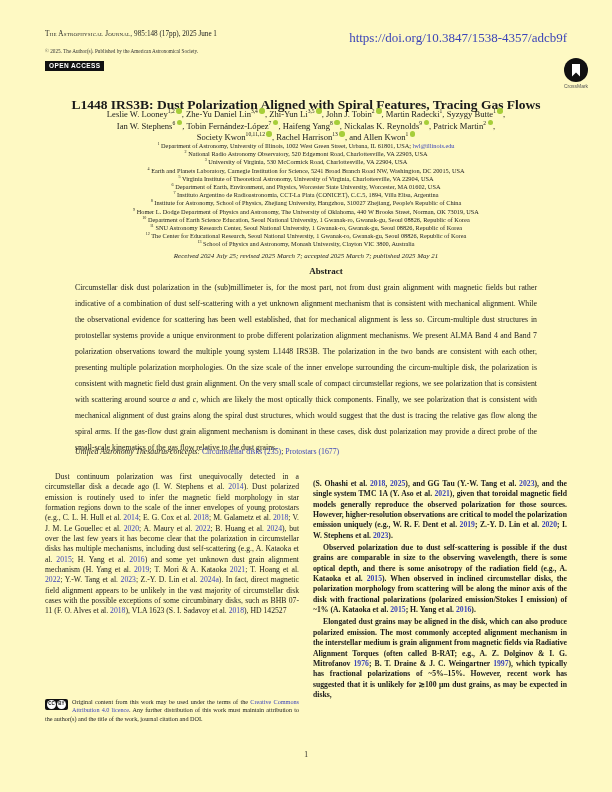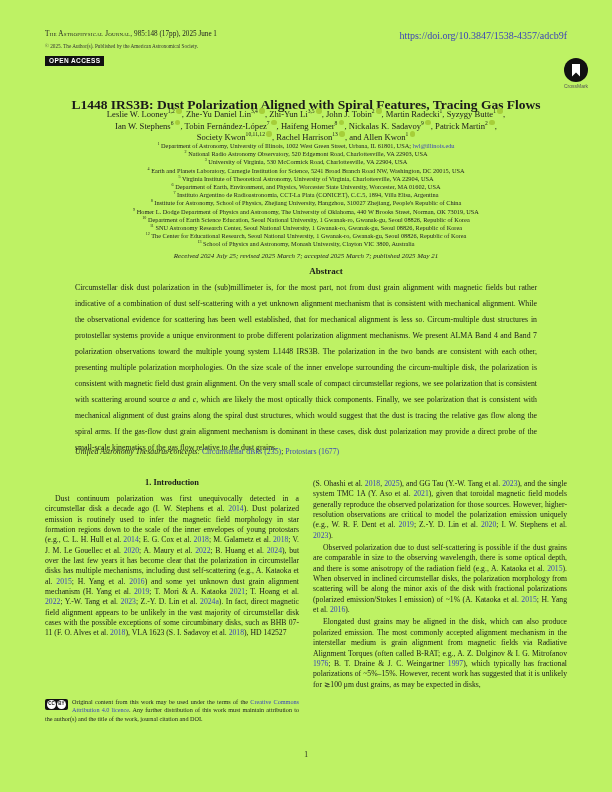--- a/index.html
+++ b/index.html
@@ -1,25 +1,25 @@
 <!DOCTYPE html>
 <html><head>
 <meta charset="utf-8">
 <style>
   html,body{margin:0;padding:0;background:#e8e8e8;}
   .page{
-    position:relative;width:612px;height:792px;margin:0 auto;background:#bef264;
+    position:relative;width:612px;height:792px;margin:0 auto;background:#fef9c3;
     font-family:"Liberation Serif", serif;color:#1a1a1a;overflow:hidden;
   }
   
   .hdr{position:absolute;top:30px;left:45px;right:45px;}
   .hdr-row{display:flex;justify-content:space-between;align-items:flex-start;}
   .journal-line{font-size:7.2px;color:#222;}
   .journal-line .sc{font-variant:small-caps;letter-spacing:.2px;}
-  .doi{font-size:10px;color:#3c45b8;text-decoration:none;}
+  .doi{font-size:13px;color:#3c45b8;text-decoration:none;}
   .copyright{font-size:5.2px;color:#333;margin-top:2px;}
   .oa-badge{
     display:inline-block;margin-top:3px;background:#111;color:#fff;
     font-family:"Liberation Sans", sans-serif;font-weight:bold;font-size:6.5px;
     padding:1.5px 4px;letter-spacing:.4px;
   }
   .crossmark{position:absolute;top:58px;right:14px;width:44px;text-align:center;}
   .cm-circle{width:24px;height:24px;border-radius:50%;background:#111;margin:0 auto;
     display:flex;align-items:center;justify-content:center;}
   .cm-flag{width:8px;height:13px;background:#fff;
@@ -44,21 +44,21 @@
     font-weight:bold;font-size:9px;padding-left:40px;}
   .abs-body{position:absolute;top:280px;left:75px;width:462px;
     font-size:7.8px;line-height:16px;text-align:justify;}
   .thesaurus{position:absolute;top:447px;left:75px;width:462px;font-size:7.8px;}
   
   .columns{position:absolute;top:472px;left:45px;width:522px;display:flex;gap:14px;}
   .col{width:254px;}
   .sec-head{text-align:center;font-weight:bold;font-size:8.4px;margin:6px 0 7px 0;}
   .para{font-size:7.7px;line-height:10.35px;text-align:justify;margin:0 0 2px 0;}
   .para.indent{text-indent:10px;}
-  .col.right{padding-top:7px;}
+  .col.right{padding-top:7px;font-weight:bold;}
   
   .footnote{position:absolute;top:698px;left:45px;width:254px;
     font-size:6.2px;line-height:8.3px;text-align:justify;color:#222;}
   .cc-badge{float:left;margin:1px 4px 0 0;display:flex;gap:1px;
     background:#111;padding:1px 2px;border-radius:2px;align-items:center;}
   .cc-circle{width:9px;height:9px;border-radius:50%;background:#fff;color:#111;
     font-family:"Liberation Sans", sans-serif;font-size:4.5px;font-weight:bold;
     display:flex;align-items:center;justify-content:center;}
   .pagenum{position:absolute;top:750px;left:0;right:0;text-align:center;font-size:7.5px;}
 </style>
@@ -82,21 +82,21 @@
     <div class="cm-circle">
       <div class="cm-flag"></div>
     </div>
     <div class="cm-label">CrossMark</div>
   </div>
 
   <h1 class="title">L1448 IRS3B: Dust Polarization Aligned with Spiral Features, Tracing Gas Flows</h1>
 
   <div class="authors">
     <div><span>Leslie W. Looney</span><sup>1,2</sup><span class="orcid"></span><span>, Zhe-Yu Daniel Lin</span><sup>3,4</sup><span class="orcid"></span><span>, Zhi-Yun Li</span><sup>3,5</sup><span class="orcid"></span><span>, John J. Tobin</span><sup>2</sup><span class="orcid"></span><span>, Martin Radecki</span><sup>1</sup><span>, Syzygy Butte</span><sup>1</sup><span class="orcid"></span><span>,</span></div>
-    <div><span>Ian W. Stephens</span><sup>6</sup><span class="orcid"></span><span>, Tobin Fernández-López</span><sup>7</sup><span class="orcid"></span><span>, Haifeng Homer</span><sup>8</sup><span class="orcid"></span><span>, Nickalas K. Sadavoy</span><sup>9</sup><span class="orcid"></span><span>, Patrick Martin</span><sup>2</sup><span class="orcid"></span><span>,</span></div>
+    <div><span>Ian W. Stephens</span><sup>6</sup><span class="orcid"></span><span>, Tobin Fernández-López</span><sup>7</sup><span class="orcid"></span><span>, Haifeng Yang</span><sup>8</sup><span class="orcid"></span><span>, Nickalas K. Reynolds</span><sup>9</sup><span class="orcid"></span><span>, Patrick Martin</span><sup>2</sup><span class="orcid"></span><span>,</span></div>
     <div><span>Society Kwon</span><sup>10,11,12</sup><span class="orcid"></span><span>, Rachel Harrison</span><sup>13</sup><span class="orcid"></span><span>, and Allen Kwon</span><sup>1</sup><span class="orcid"></span></div>
   </div>
 
   <div class="affils">
     <div><sup>1</sup><span> Department of Astronomy, University of Illinois, 1002 West Green Street, Urbana, IL 61801, USA; </span><span class="lnk">lwl@illinois.edu</span></div>
     <div><sup>2</sup><span> National Radio Astronomy Observatory, 520 Edgemont Road, Charlottesville, VA 22903, USA</span></div>
     <div><sup>3</sup><span> University of Virginia, 530 McCormick Road, Charlottesville, VA 22904, USA</span></div>
     <div><sup>4</sup><span> Earth and Planets Laboratory, Carnegie Institution for Science, 5241 Broad Branch Road NW, Washington, DC 20015, USA</span></div>
     <div><sup>5</sup><span> Virginia Institute of Theoretical Astronomy, University of Virginia, Charlottesville, VA 22904, USA</span></div>
     <div><sup>6</sup><span> Department of Earth, Environment, and Physics, Worcester State University, Worcester, MA 01602, USA</span></div>
@@ -110,21 +110,20 @@
   </div>
 
   <div class="received">Received 2024 July 25; revised 2025 March 7; accepted 2025 March 7; published 2025 May 21</div>
 
   <div class="abs-head">Abstract</div>
   <div class="abs-body"><span>Circumstellar disk dust polarization in the (sub)millimeter is, for the most part, not from dust grain alignment with magnetic fields but rather indicative of a combination of dust self-scattering with a yet unknown alignment mechanism that is consistent with mechanical alignment. While the observational evidence for scattering has been well established, that for mechanical alignment is less so. Circum-multiple dust structures in protostellar systems provide a unique environment to probe different polarization alignment mechanisms. We present ALMA Band 4 and Band 7 polarization observations toward the multiple young system L1448 IRS3B. The polarization in the two bands are consistent with each other, presenting multiple polarization morphologies. On the size scale of the inner envelope surrounding the circum-multiple disk, the polarization is consistent with magnetic field dust grain alignment. On the very small scale of compact circumstellar regions, we see polarization that is consistent with scattering around source </span><span class="it">a</span><span> and </span><span class="it">c</span><span>, which are likely the most optically thick components. Finally, we see polarization that is consistent with mechanical alignment of dust grains along the spiral dust structures, which would suggest that the dust is tracing the relative gas flow along the spiral arms. If the gas-flow dust grain alignment mechanism is dominant in these cases, disk dust polarization may provide a direct probe of the small-scale kinematics of the gas flow relative to the dust grains.</span></div>
   <div class="thesaurus"><span class="it">Unified Astronomy Thesaurus concepts: </span><span class="lnk">Circumstellar disks (235)</span><span>; </span><span class="lnk">Protostars (1677)</span></div>
 
   <div class="columns">
     <div class="col left">
-      <div class="sec-head">1. Introduction</div>
       <div class="para indent"><span>Dust continuum polarization was first unequivocally detected in a circumstellar disk a decade ago (I. W. Stephens et al. </span><span class="lnk">2014</span><span>). Dust polarized emission is routinely used to infer the magnetic field morphology in star formation regions down to the scale of the inner envelopes of young protostars (e.g., C. L. H. Hull et al. </span><span class="lnk">2014</span><span>; E. G. Cox et al. </span><span class="lnk">2018</span><span>; M. Galametz et al. </span><span class="lnk">2018</span><span>; V. J. M. Le Gouellec et al. </span><span class="lnk">2020</span><span>; A. Maury et al. </span><span class="lnk">2022</span><span>; B. Huang et al. </span><span class="lnk">2024</span><span>), but over the last few years it has become clear that the polarization in circumstellar disks has multiple mechanisms, including dust self-scattering (e.g., A. Kataoka et al. </span><span class="lnk">2015</span><span>; H. Yang et al. </span><span class="lnk">2016</span><span>) and some yet unknown dust grain alignment mechanism (H. Yang et al. </span><span class="lnk">2019</span><span>; T. Mori &amp; A. Kataoka </span><span class="lnk">2021</span><span>; T. Hoang et al. </span><span class="lnk">2022</span><span>; Y.-W. Tang et al. </span><span class="lnk">2023</span><span>; Z.-Y. D. Lin et al. </span><span class="lnk">2024a</span><span>). In fact, direct magnetic field alignment appears to be unlikely in the vast majority of circumstellar disk cases with the possible exceptions of some circumbinary disks, such as BHB 07-11 (F. O. Alves et al. </span><span class="lnk">2018</span><span>), VLA 1623 (S. I. Sadavoy et al. </span><span class="lnk">2018</span><span>), HD 142527</span></div>
     </div>
     <div class="col right">
       <div class="para"><span>(S. Ohashi et al. </span><span class="lnk">2018</span><span>, </span><span class="lnk">2025</span><span>), and GG Tau (Y.-W. Tang et al. </span><span class="lnk">2023</span><span>), and the single system TMC 1A (Y. Aso et al. </span><span class="lnk">2021</span><span>), given that toroidal magnetic field models generally reproduce the observed polarization for those sources. However, higher-resolution observations are critical to model the polarization emission uniquely (e.g., W. R. F. Dent et al. </span><span class="lnk">2019</span><span>; Z.-Y. D. Lin et al. </span><span class="lnk">2020</span><span>; I. W. Stephens et al. </span><span class="lnk">2023</span><span>).</span></div>
       <div class="para indent"><span>Observed polarization due to dust self-scattering is possible if the dust grains are comparable in size to the observing wavelength, there is some optical depth, and there is some anisotropy of the radiation field (e.g., A. Kataoka et al. </span><span class="lnk">2015</span><span>). When observed in inclined circumstellar disks, the polarization morphology from scattering will be along the minor axis of the disk with fractional polarizations (polarized emission/Stokes I emission) of ~1% (A. Kataoka et al. </span><span class="lnk">2015</span><span>; H. Yang et al. </span><span class="lnk">2016</span><span>).</span></div>
       <div class="para indent"><span>Elongated dust grains may be aligned in the disk, which can also produce polarized emission. The most commonly accepted alignment mechanism in the interstellar medium is grain alignment from magnetic fields via Radiative Alignment Torques (often called B-RAT; e.g., A. Z. Dolginov &amp; I. G. Mitrofanov </span><span class="lnk">1976</span><span>; B. T. Draine &amp; J. C. Weingartner </span><span class="lnk">1997</span><span>), which typically has fractional polarizations of ~5%–15%. However, recent work has suggested that it is unlikely for ≳100 μm dust grains, as may be expected in disks,</span></div>
     </div>
   </div>
 
   <div class="footnote">

